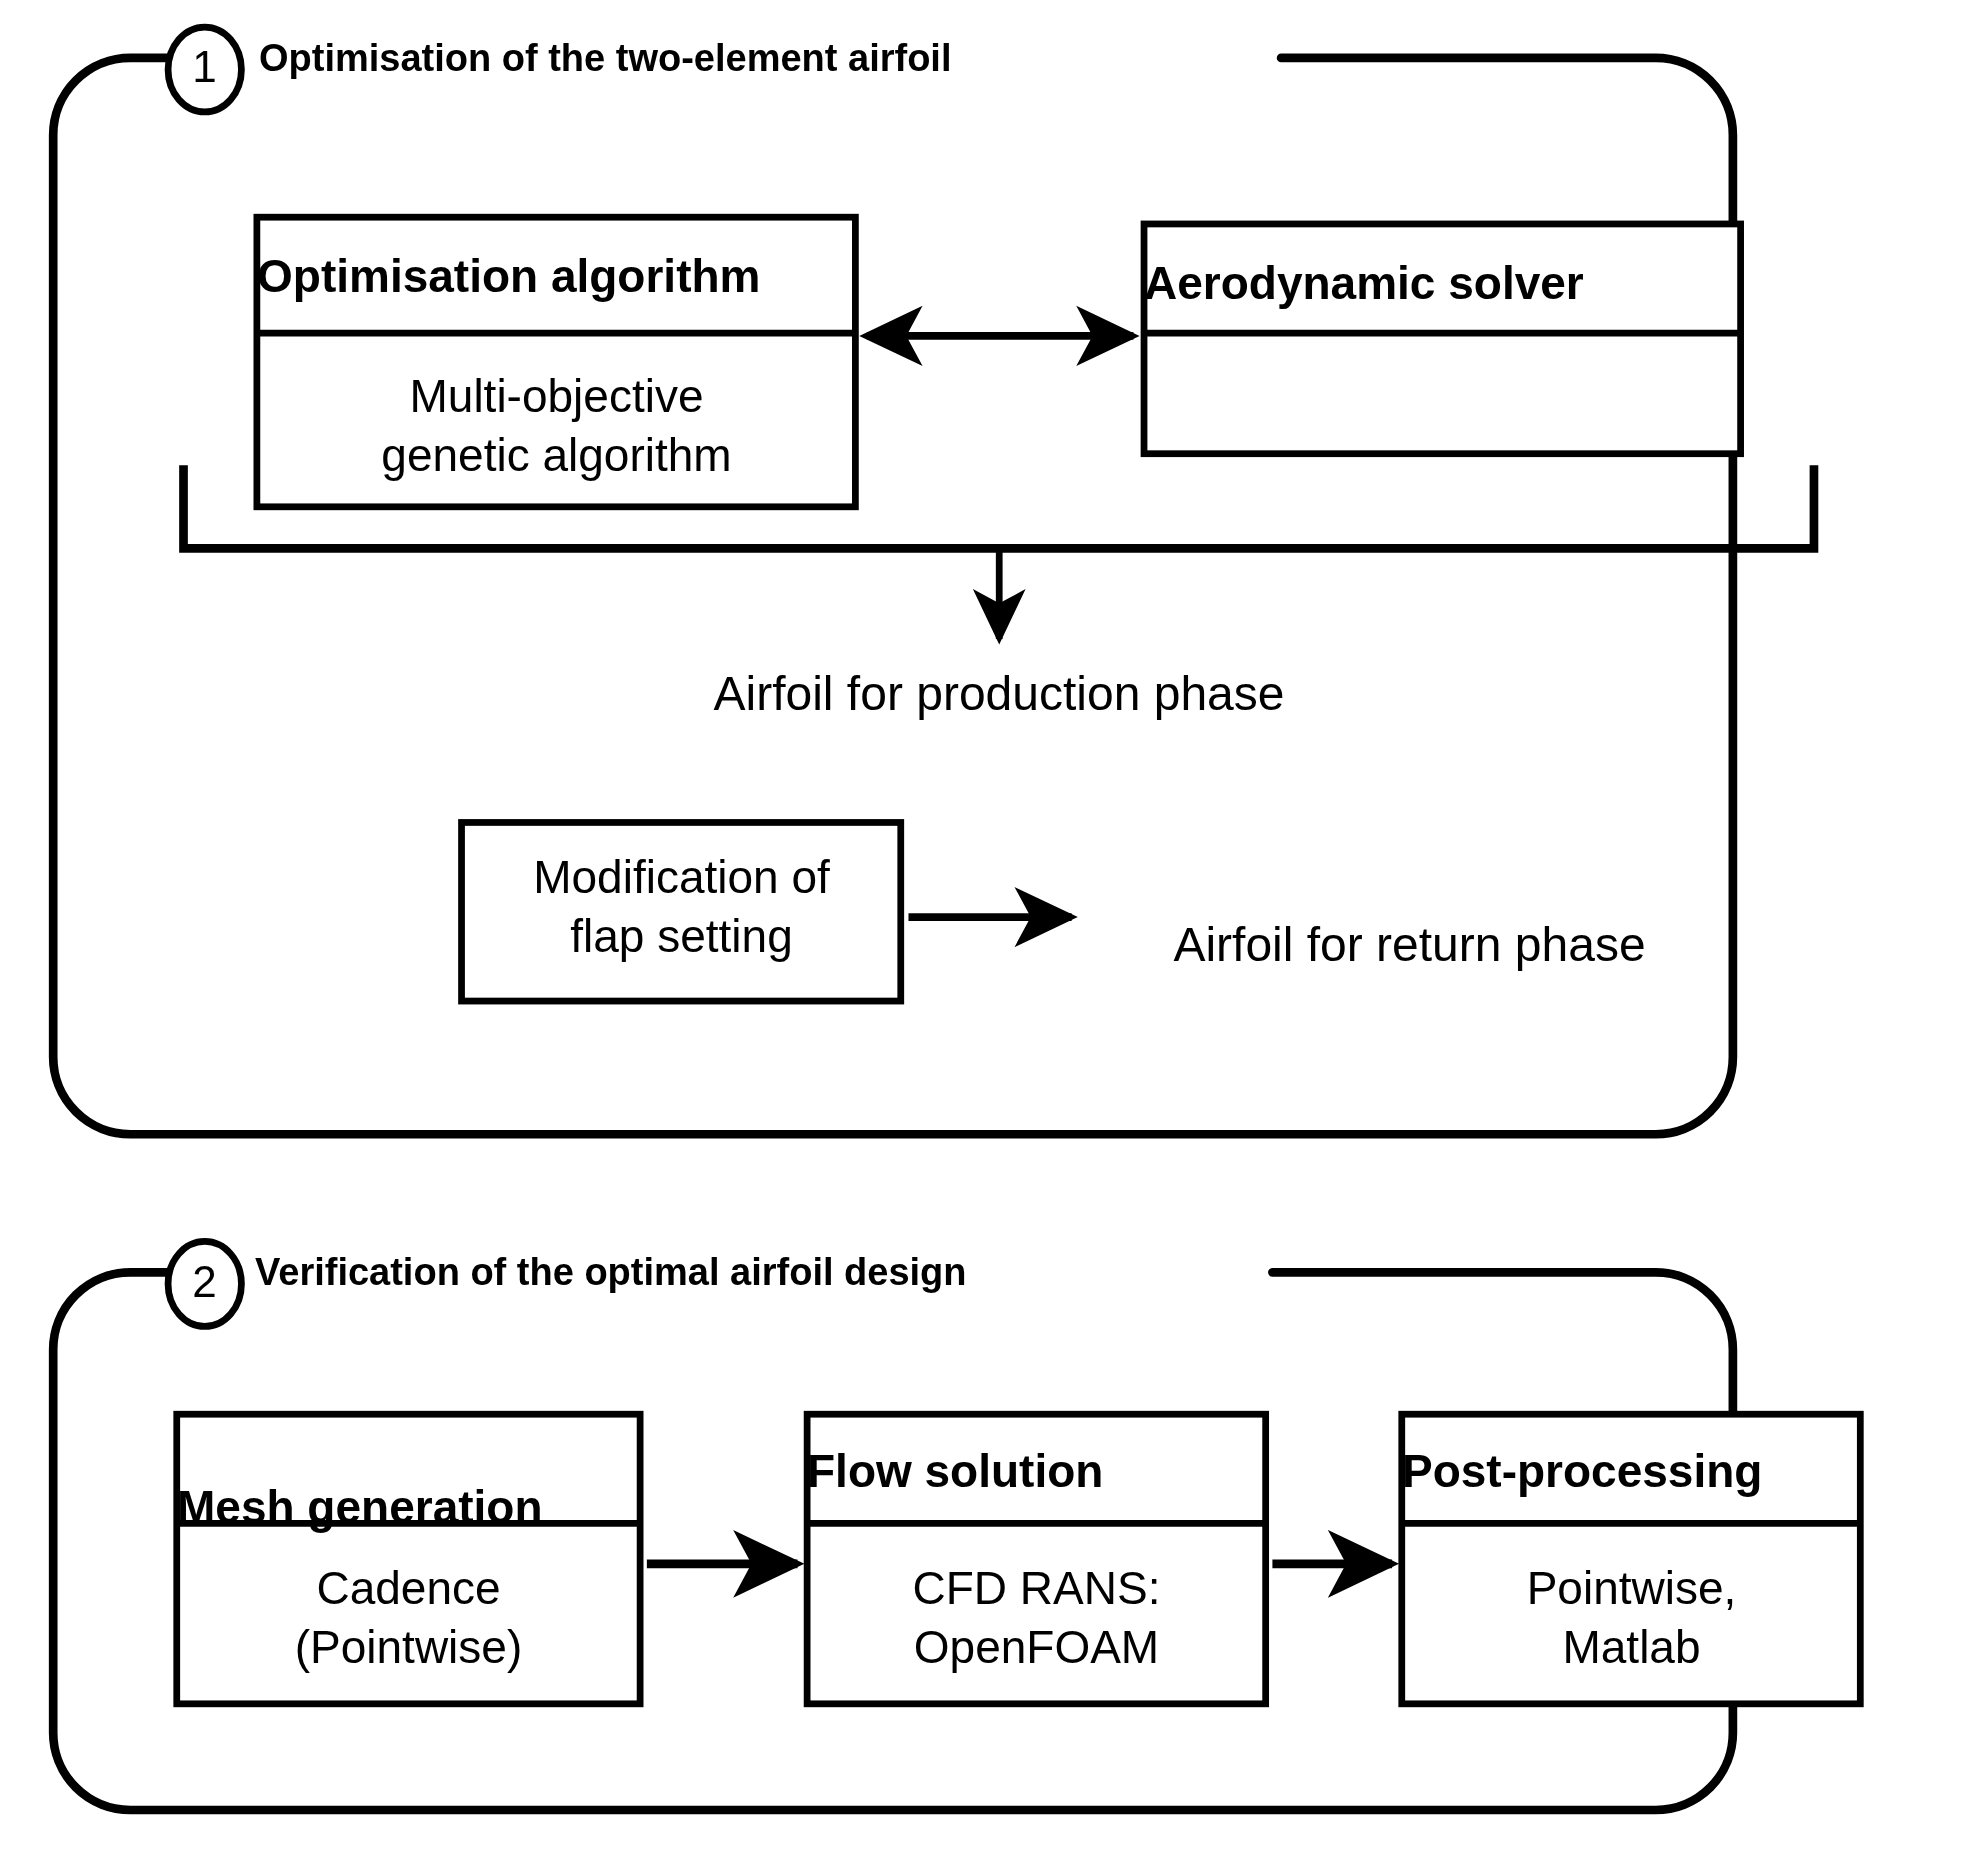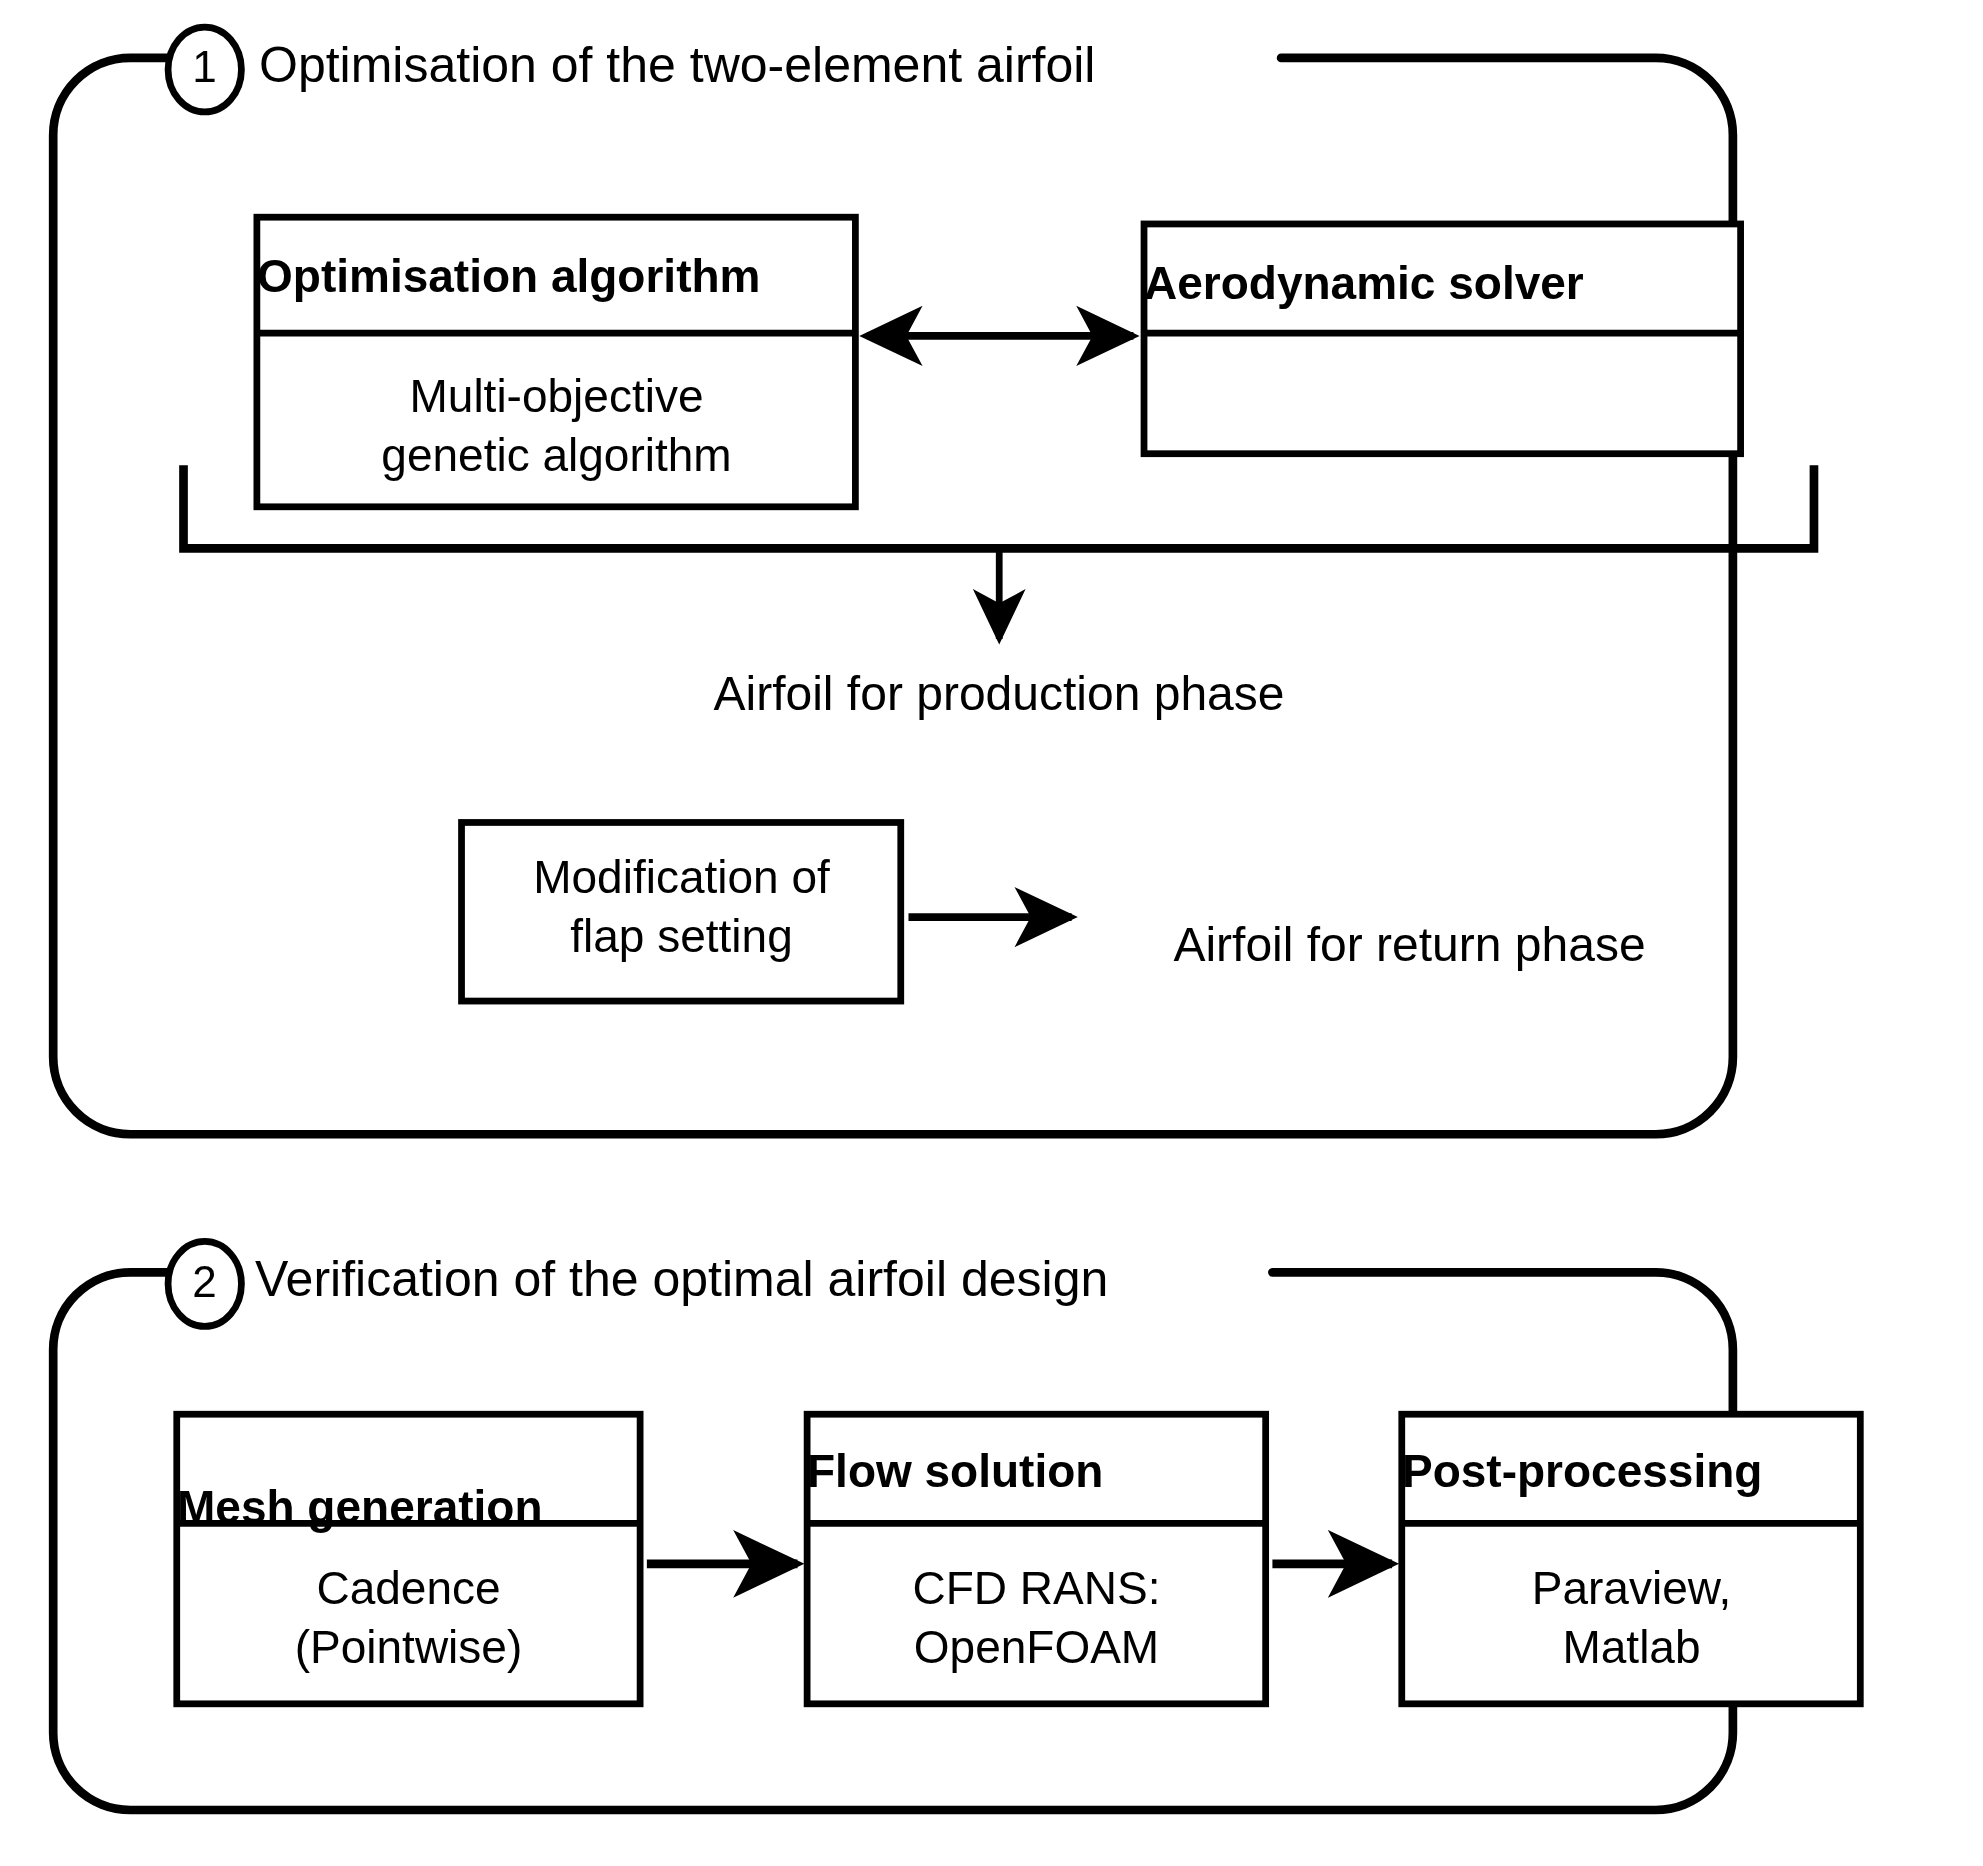--- a/index.html
+++ b/index.html
@@ -24,22 +24,23 @@
     height: 1866px;
     pointer-events: none;
   }
   .txt {
     position: absolute;
     white-space: pre;
     line-height: 1.18;
     color: #000;
   }
   .sec-title {
-    font-size: 50px;
+    font-size: 38px;
     letter-spacing: 0px;
+    font-weight: bold;
   }
   .badge-num {
     position: absolute;
     font-size: 44px;
     text-align: center;
   }
   .box-title {
     font-size: 46px;
     font-weight: bold;
     text-align: left;
@@ -159,17 +160,17 @@
 
   <div class="txt box-title" style="left:177px; top:1444px; width:463px;margin-top:36px;">Mesh generation</div>
   <div class="txt box-body" style="left:177px; top:1620px; width:463px;">(Pointwise)</div>
   <div class="txt box-body" style="left:177px; top:1561px; width:463px;">Cadence</div>
 
   <div class="txt box-title" style="left:807px; top:1444px; width:459px;">Flow solution</div>
   <div class="txt box-body" style="left:807px; top:1561px; width:459px;">CFD RANS:</div>
   <div class="txt box-body" style="left:807px; top:1620px; width:459px;">OpenFOAM</div>
 
   <div class="txt box-title" style="left:1402px; top:1444px; width:459px;">Post-processing</div>
-  <div class="txt box-body" style="left:1402px; top:1561px; width:459px;">Paraview,</div>
+  <div class="txt box-body" style="left:1402px; top:1561px; width:459px;">Pointwise,</div>
   <div class="txt box-body" style="left:1402px; top:1620px; width:459px;">Matlab</div>
 
 </div>
 
 
 </body></html>

